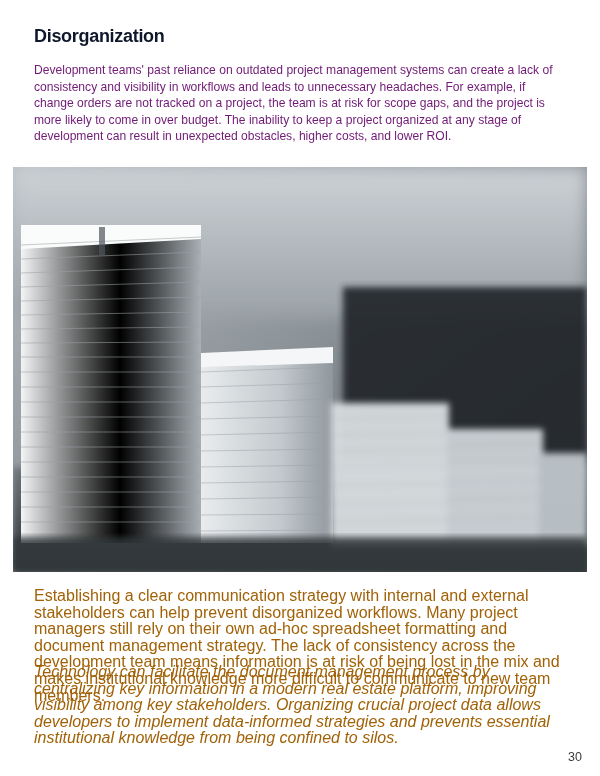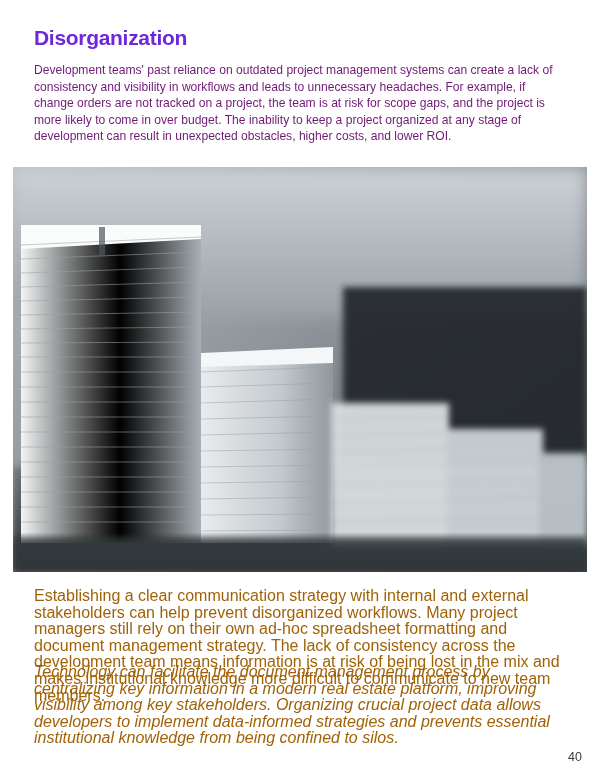--- a/index.html
+++ b/index.html
@@ -17,23 +17,23 @@
   .page {
     position: relative;
     width: 600px;
     height: 776px;
     box-sizing: border-box;
   }
   .title {
     position: absolute;
     left: 34px;
     top: 26px;
-    font-size: 21px;
+    font-size: 18px;
     font-weight: bold;
-    color: #6d28d9;
+    color: #0f172a;
     letter-spacing: -0.3px;
     margin: 0;
   }
   .intro-paragraph {
     position: absolute;
     left: 34px;
     top: 62px;
     width: 532px;
     font-size: 12.1px;
     line-height: 16.6px;
@@ -189,15 +189,15 @@
         <rect x="526" y="286" width="48" height="92" fill="#bcc3c8"></rect>
       </g>
 
       <rect x="0" y="370" width="574" height="35" fill="#32373b" opacity="0.85" filter="url(#soft)"></rect>
     </svg>
   </div>
 
   <p class="body-text body-1">Establishing a clear communication strategy with internal and external stakeholders can help prevent disorganized workflows. Many project managers still rely on their own ad-hoc spreadsheet formatting and document management strategy. The lack of consistency across the development team means information is at risk of being lost in the mix and makes institutional knowledge more difficult to communicate to new team members.</p>
   <p class="body-text body-2">Technology can facilitate the document management process by centralizing key information in a modern real estate platform, improving visibility among key stakeholders. Organizing crucial project data allows developers to implement data-informed strategies and prevents essential institutional knowledge from being confined to silos.</p>
 
-  <div class="page-number">40</div>
+  <div class="page-number">30</div>
 
 </div>
 
 </body></html>

